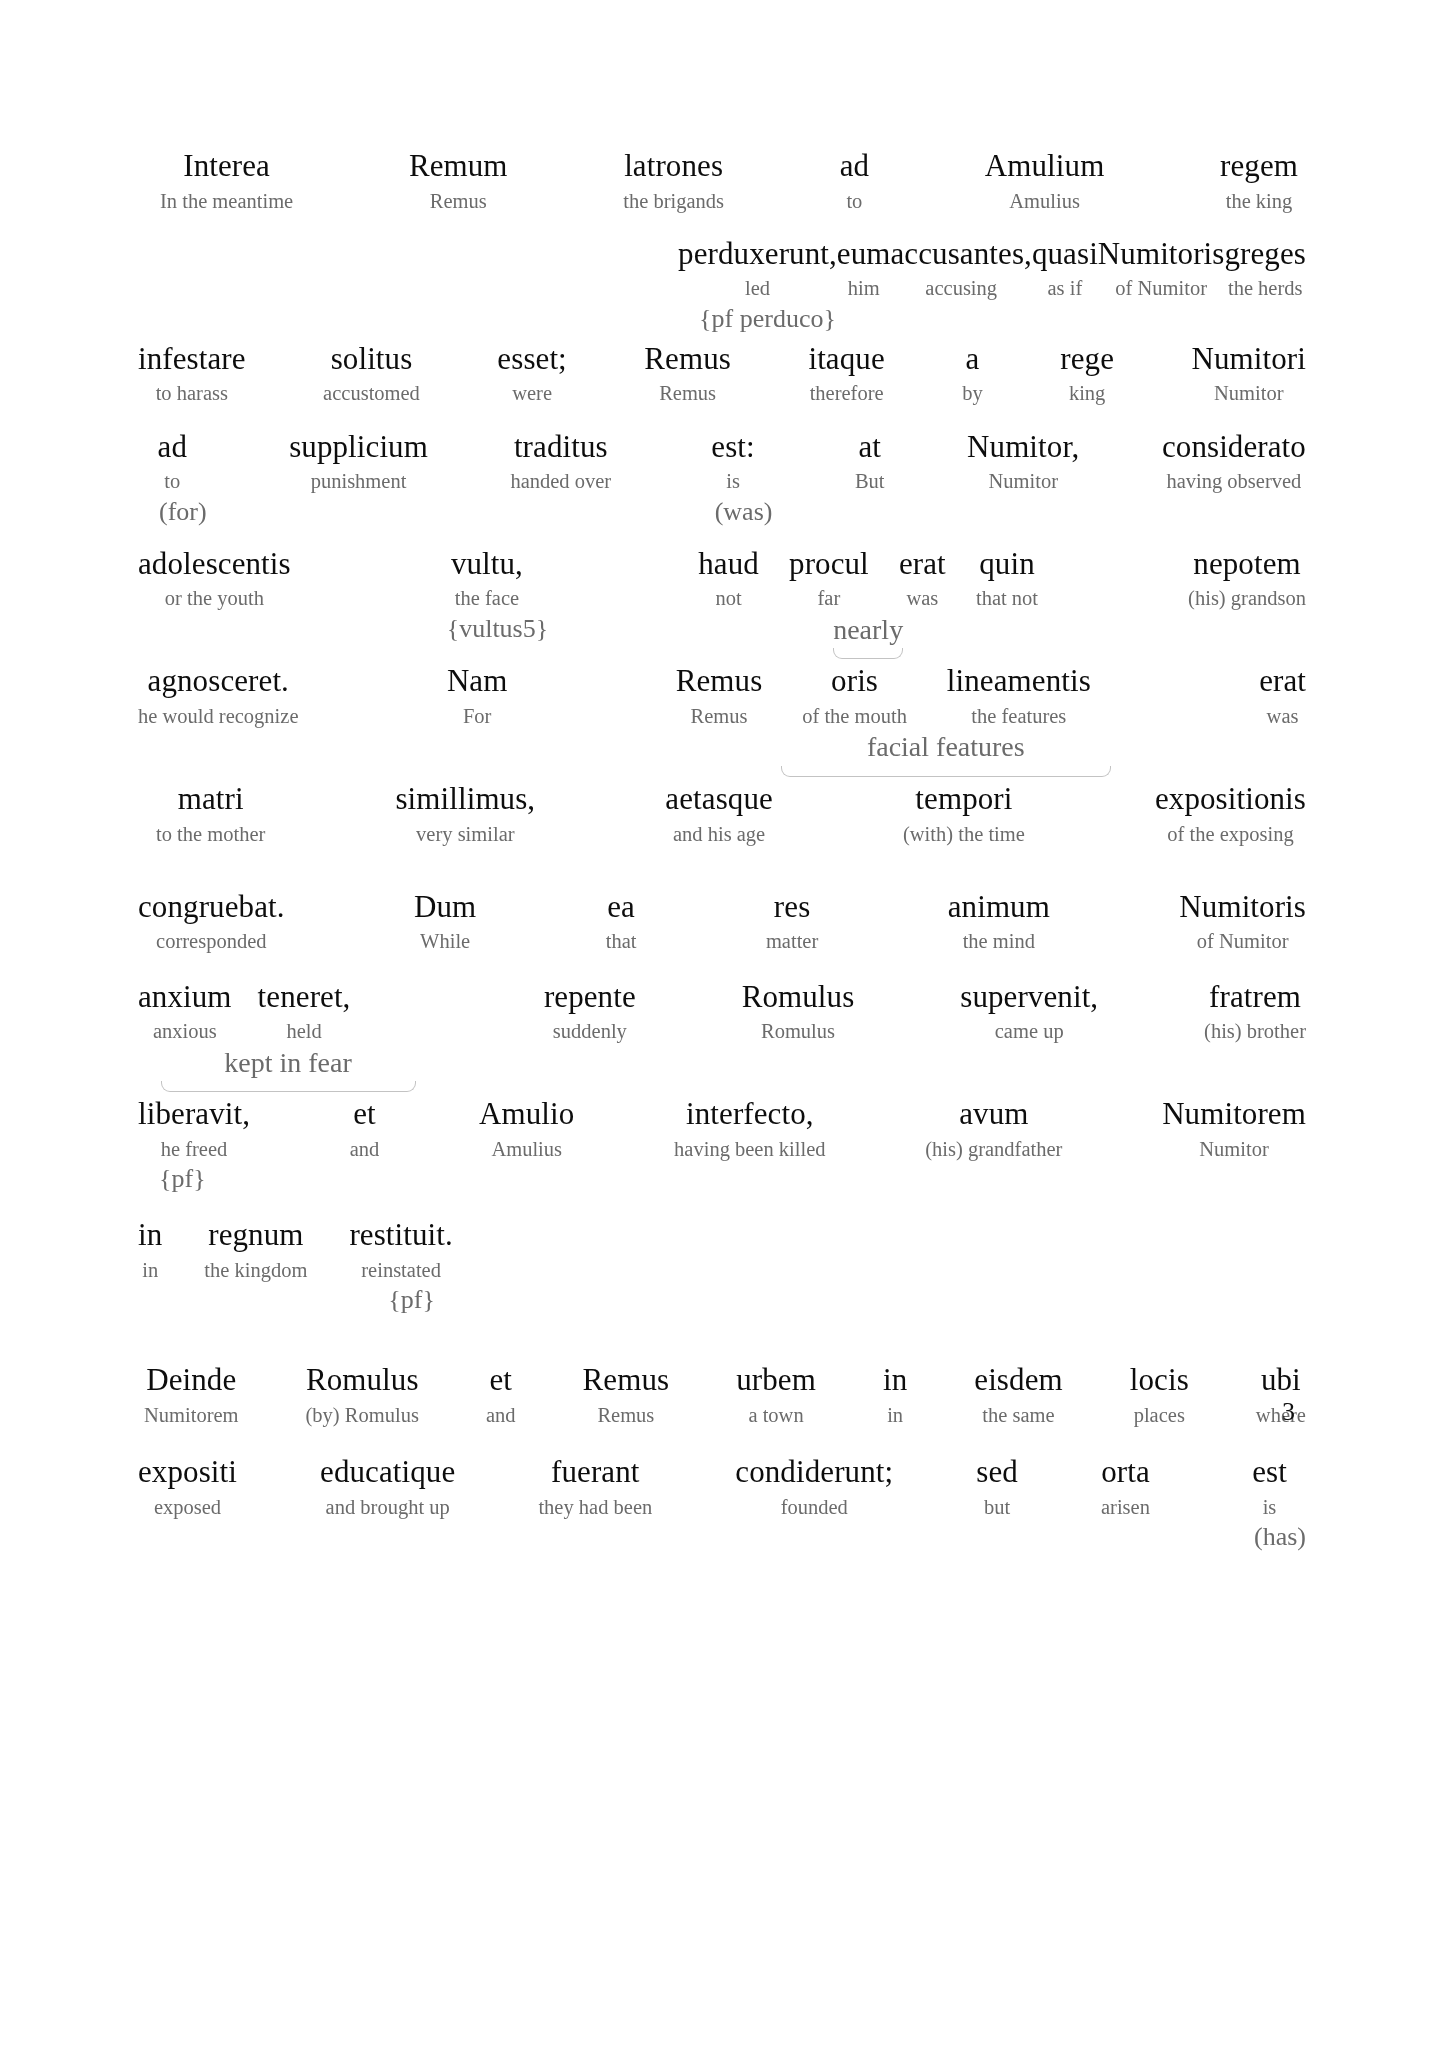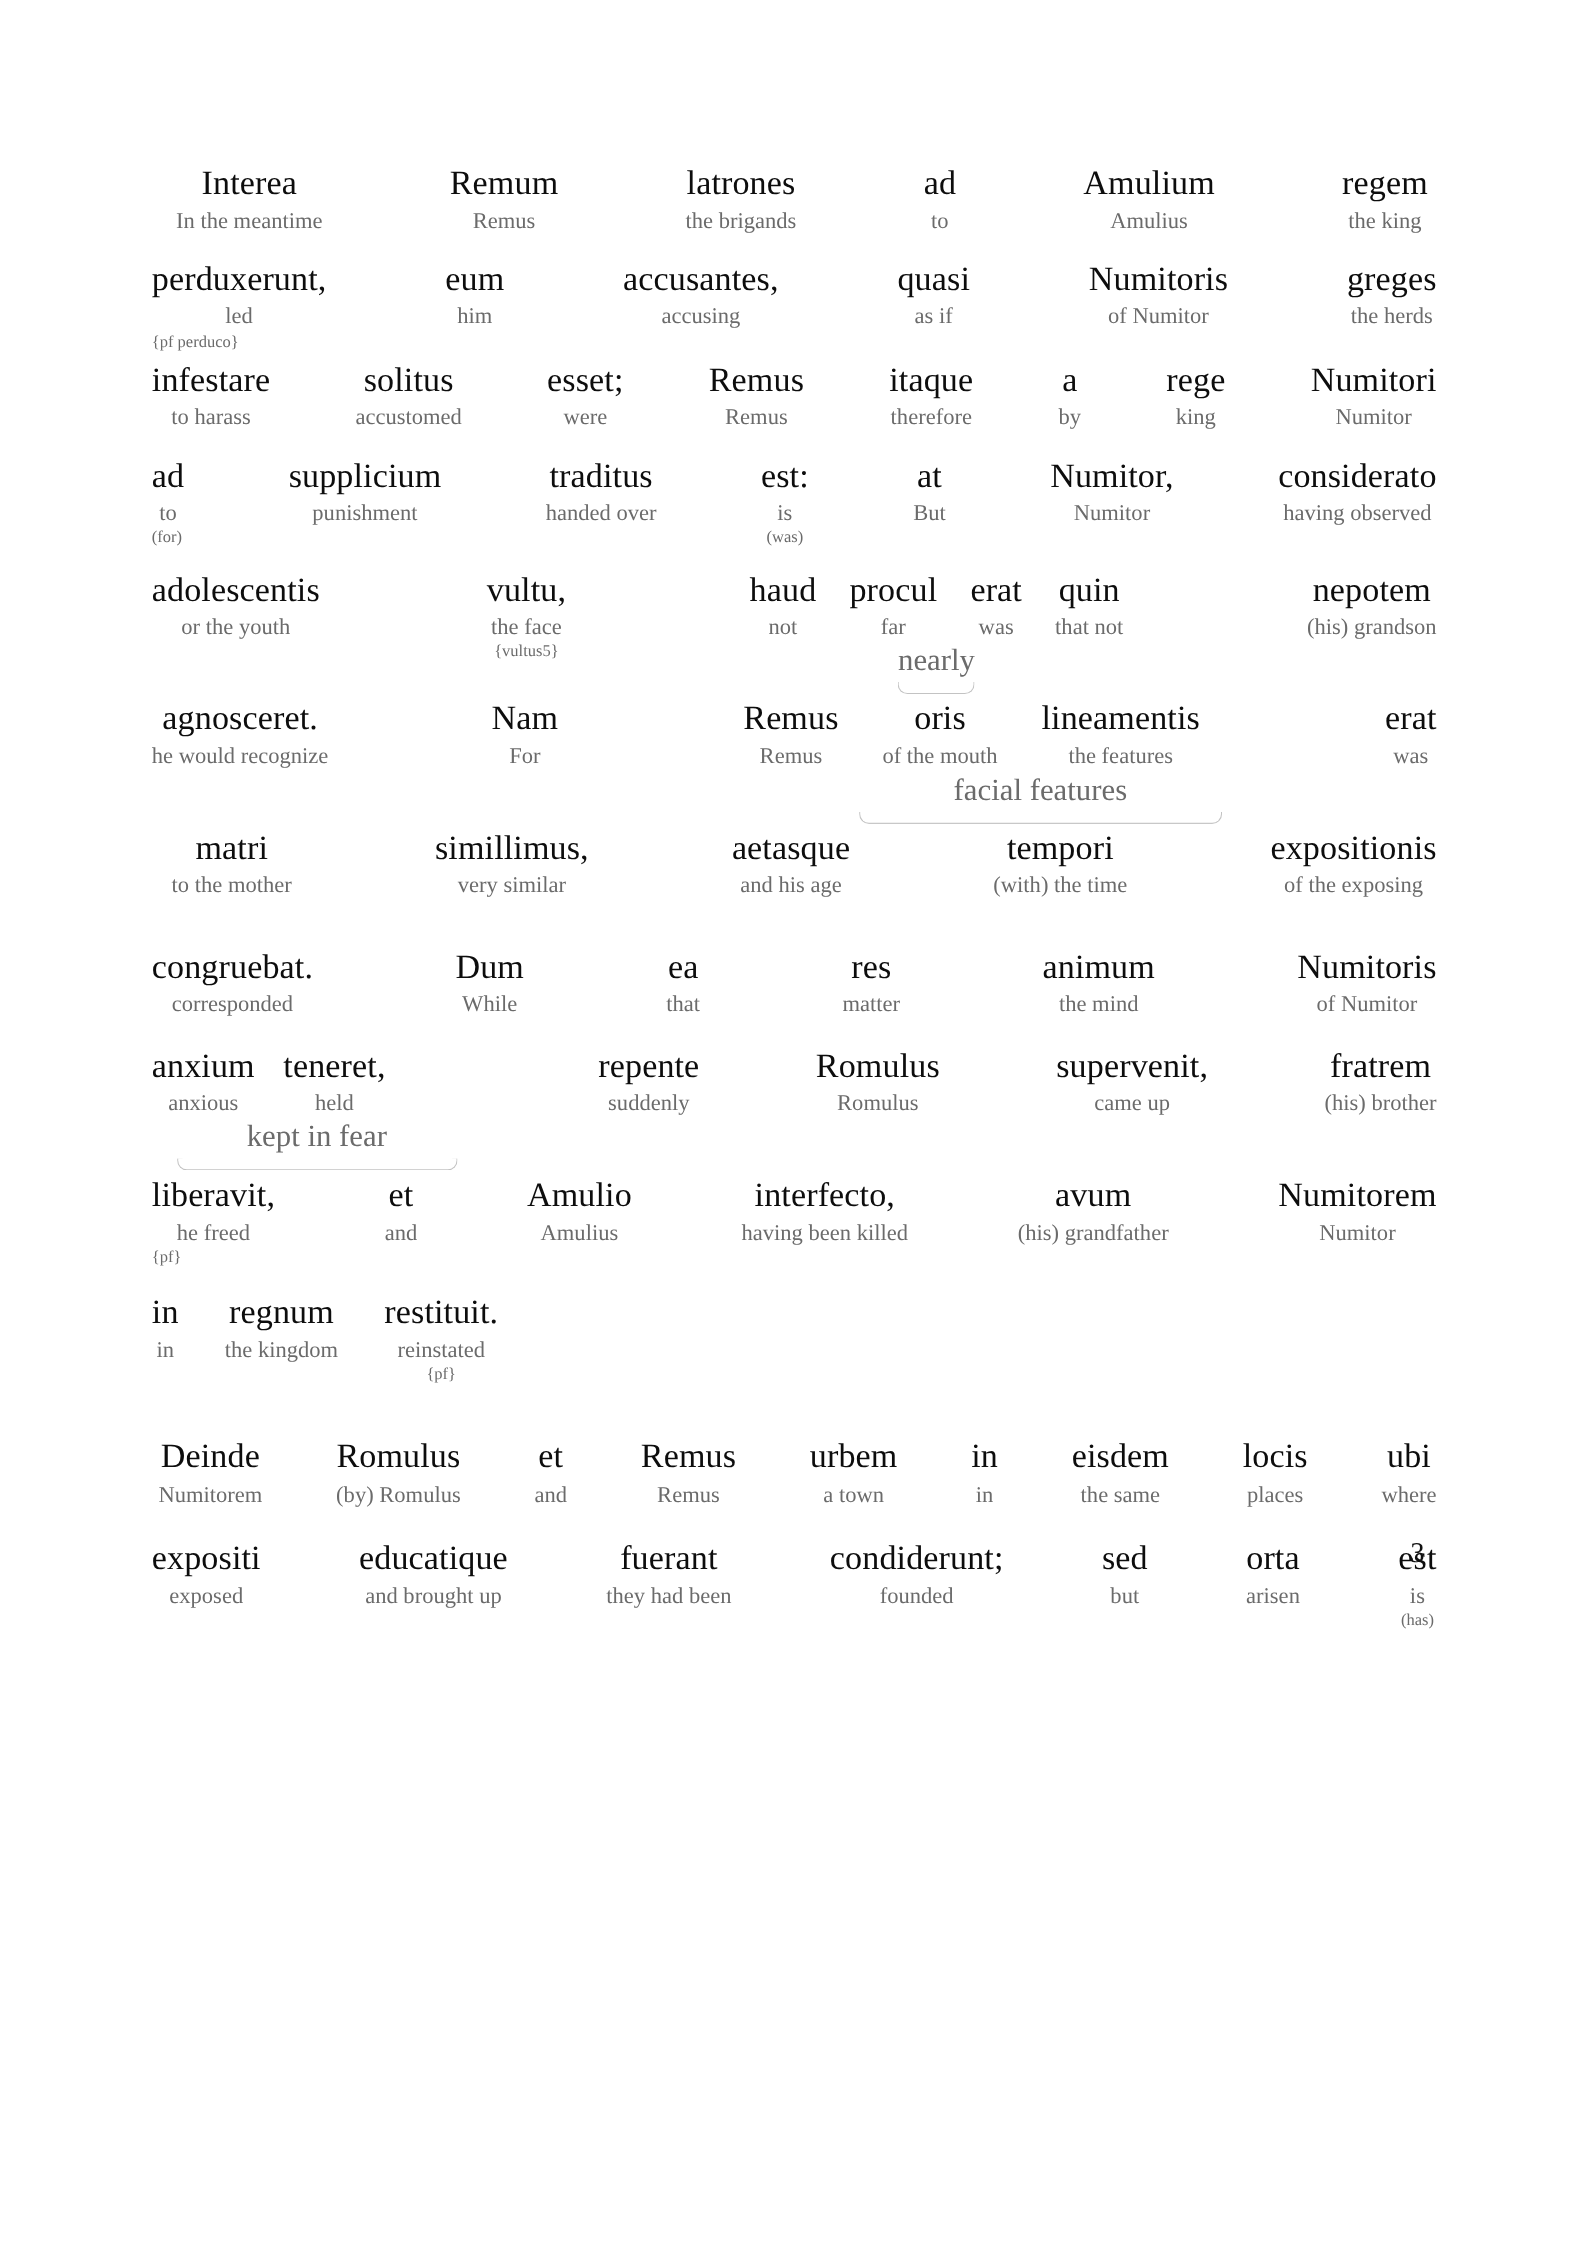--- a/index.html
+++ b/index.html
@@ -60,24 +60,25 @@
     letter-spacing: .1px;
   }
   .glo {
     font-size: 20.5px;
     line-height: 1.28;
     color: #6b6b6b;
     white-space: nowrap;
     margin-top: 3px;
   }
   .glo2 {
-    font-size: 15px;
+    font-size: 26px;
     line-height: 1.28;
     color: #6b6b6b;
     white-space: nowrap;
+    margin-left: 21px;
   }
   
   .glo2.left  { align-self: flex-start; }
 
   
   .span-brace {
     position: relative;
     display: flex;
     flex-direction: column;
     align-items: center;
@@ -149,21 +150,21 @@
         <div class="wstack">
           <div class="lat">Amulium</div>
           <div class="glo">Amulius</div>
         </div>
         <div class="wstack">
           <div class="lat">regem</div>
           <div class="glo">the king</div>
         </div>
       </div>
 
-      <div class="iline sp-between" style="margin-top:22px;">
+      <div class="iline sp-between" style="margin-top:22px;justify-content:flex-end;">
         <div class="wstack">
           <div class="lat">perduxerunt,</div>
           <div class="glo">led</div>
           <div class="glo2 left">{pf perduco}</div>
         </div>
         <div class="wstack">
           <div class="lat">eum</div>
           <div class="glo">him</div>
         </div>
         <div class="wstack">

